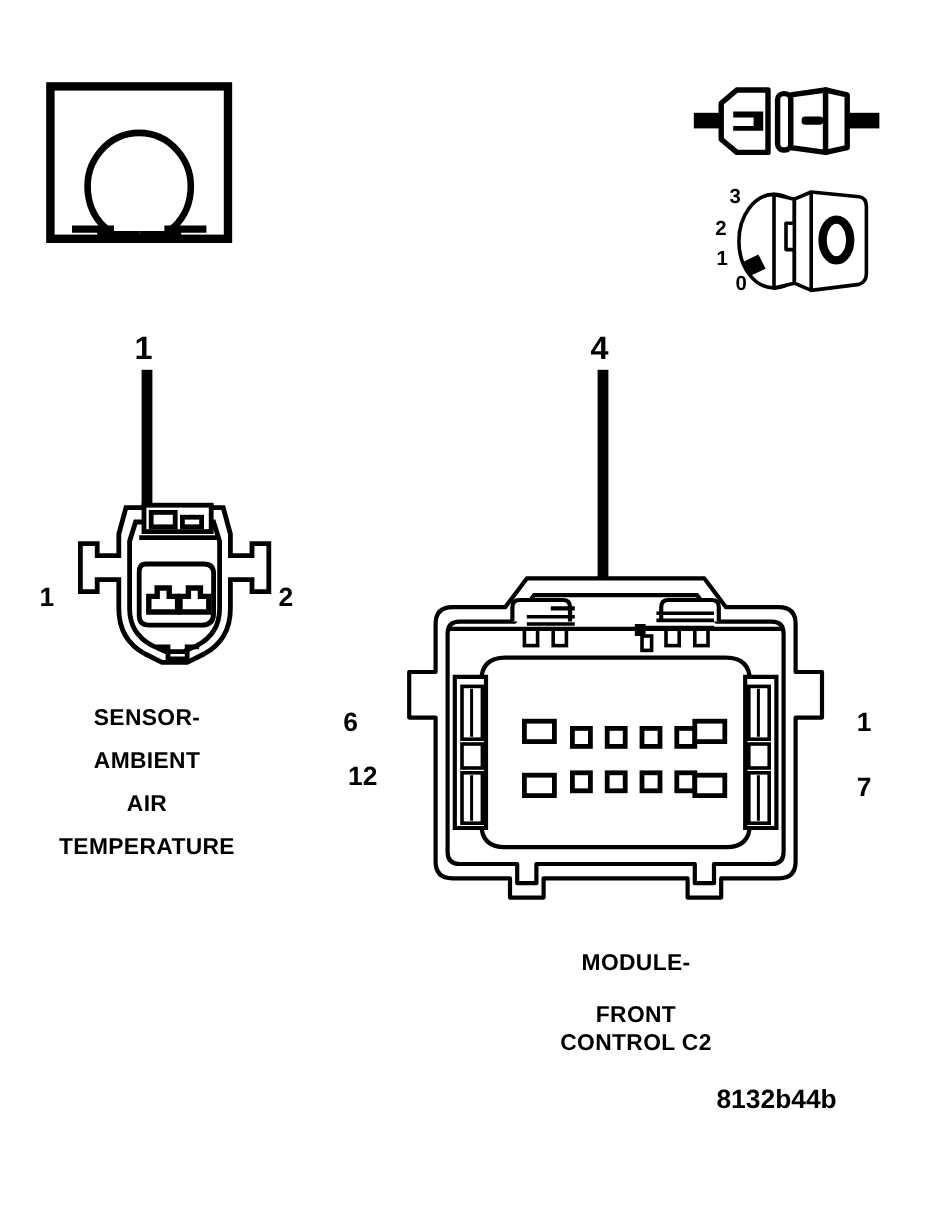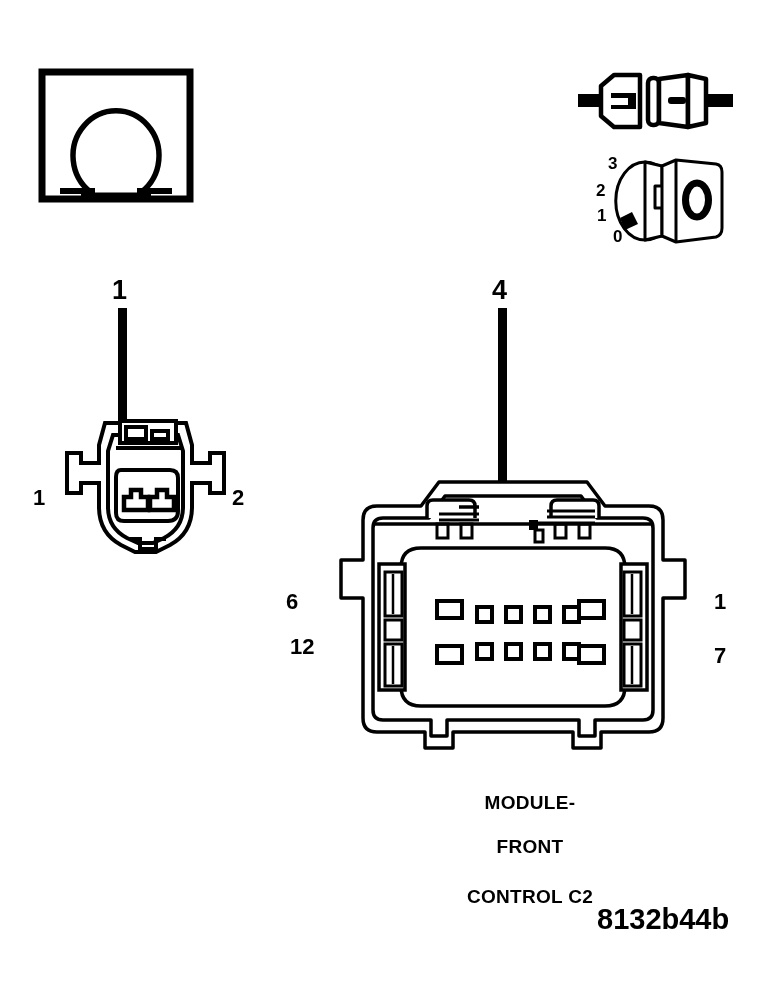--- a/index.html
+++ b/index.html
@@ -35,21 +35,21 @@
     font-size: 22px;
     font-weight: bold;
   }
   .part-name {
     font-size: 19px;
     font-weight: bold;
     letter-spacing: 0.3px;
     text-align: center;
   }
   .fig-id {
-    font-size: 29px;
+    font-size: 22px;
     font-weight: bold;
     letter-spacing: 0px;
   }
   .switch-num {
     font-size: 17px;
     font-weight: bold;
   }
   svg { display: block; }
 </style>
 </head>
@@ -170,20 +170,26 @@
 
       <path d="M 92 82 L 99 82 L 99 75 L 109 75 L 109 82 L 116 82 L 116 95 L 92 95 Z" fill="#fff" stroke="#000" stroke-width="4.5"></path>
 
       <path d="M 72 124 L 82 124 L 82 134 L 98 134 L 98 124 L 108 124" fill="none" stroke="#000" stroke-width="4"></path>
     </svg>
   </div>
 
   <div class="label pin-num" style="left:33px; top:487px;">1</div>
   <div class="label pin-num" style="left:232px; top:487px;">2</div>
 
+  <div class="abs" style="left:15px; top:588px; width:215px;">
+    <div class="part-name" style="position:relative; margin-bottom:14px;">SENSOR-</div>
+    <div class="part-name" style="position:relative; margin-bottom:14px;">AMBIENT</div>
+    <div class="part-name" style="position:relative; margin-bottom:14px;">AIR</div>
+    <div class="part-name" style="position:relative;">TEMPERATURE</div>
+  </div>
 
   <div class="label callout-num" style="left:492px; top:277px;">4</div>
   <div class="abs" style="left:488px; top:308px;">
     <svg width="30" height="310" viewBox="0 0 30 310">
       <rect x="10" y="0" width="9" height="282" fill="#000"></rect>
       <path d="M 3 277 L 26 277 L 14.5 304 Z" fill="#000"></path>
     </svg>
   </div>
 
   <div class="abs" style="left:333px; top:468px;">
@@ -291,19 +297,19 @@
     </svg>
   </div>
 
   <div class="label pin-num" style="left:286px; top:591px;">6</div>
   <div class="label pin-num" style="left:290px; top:636px;">12</div>
   <div class="label pin-num" style="left:714px; top:591px;">1</div>
   <div class="label pin-num" style="left:714px; top:645px;">7</div>
 
   <div class="abs" style="left:412px; top:792px; width:236px;">
     <div class="part-name" style="position:relative; margin-bottom:22px;">MODULE-</div>
-    <div class="part-name" style="position:relative; margin-bottom:28px;">FRONT</div>
+    <div class="part-name" style="position:relative; margin-bottom:1px;">FRONT</div>
     <div class="part-name" style="position:relative;">CONTROL C2</div>
   </div>
 
   <div class="label fig-id" style="left:597px; top:905px;">8132b44b</div>
 
 </div>
 
 </body></html>

